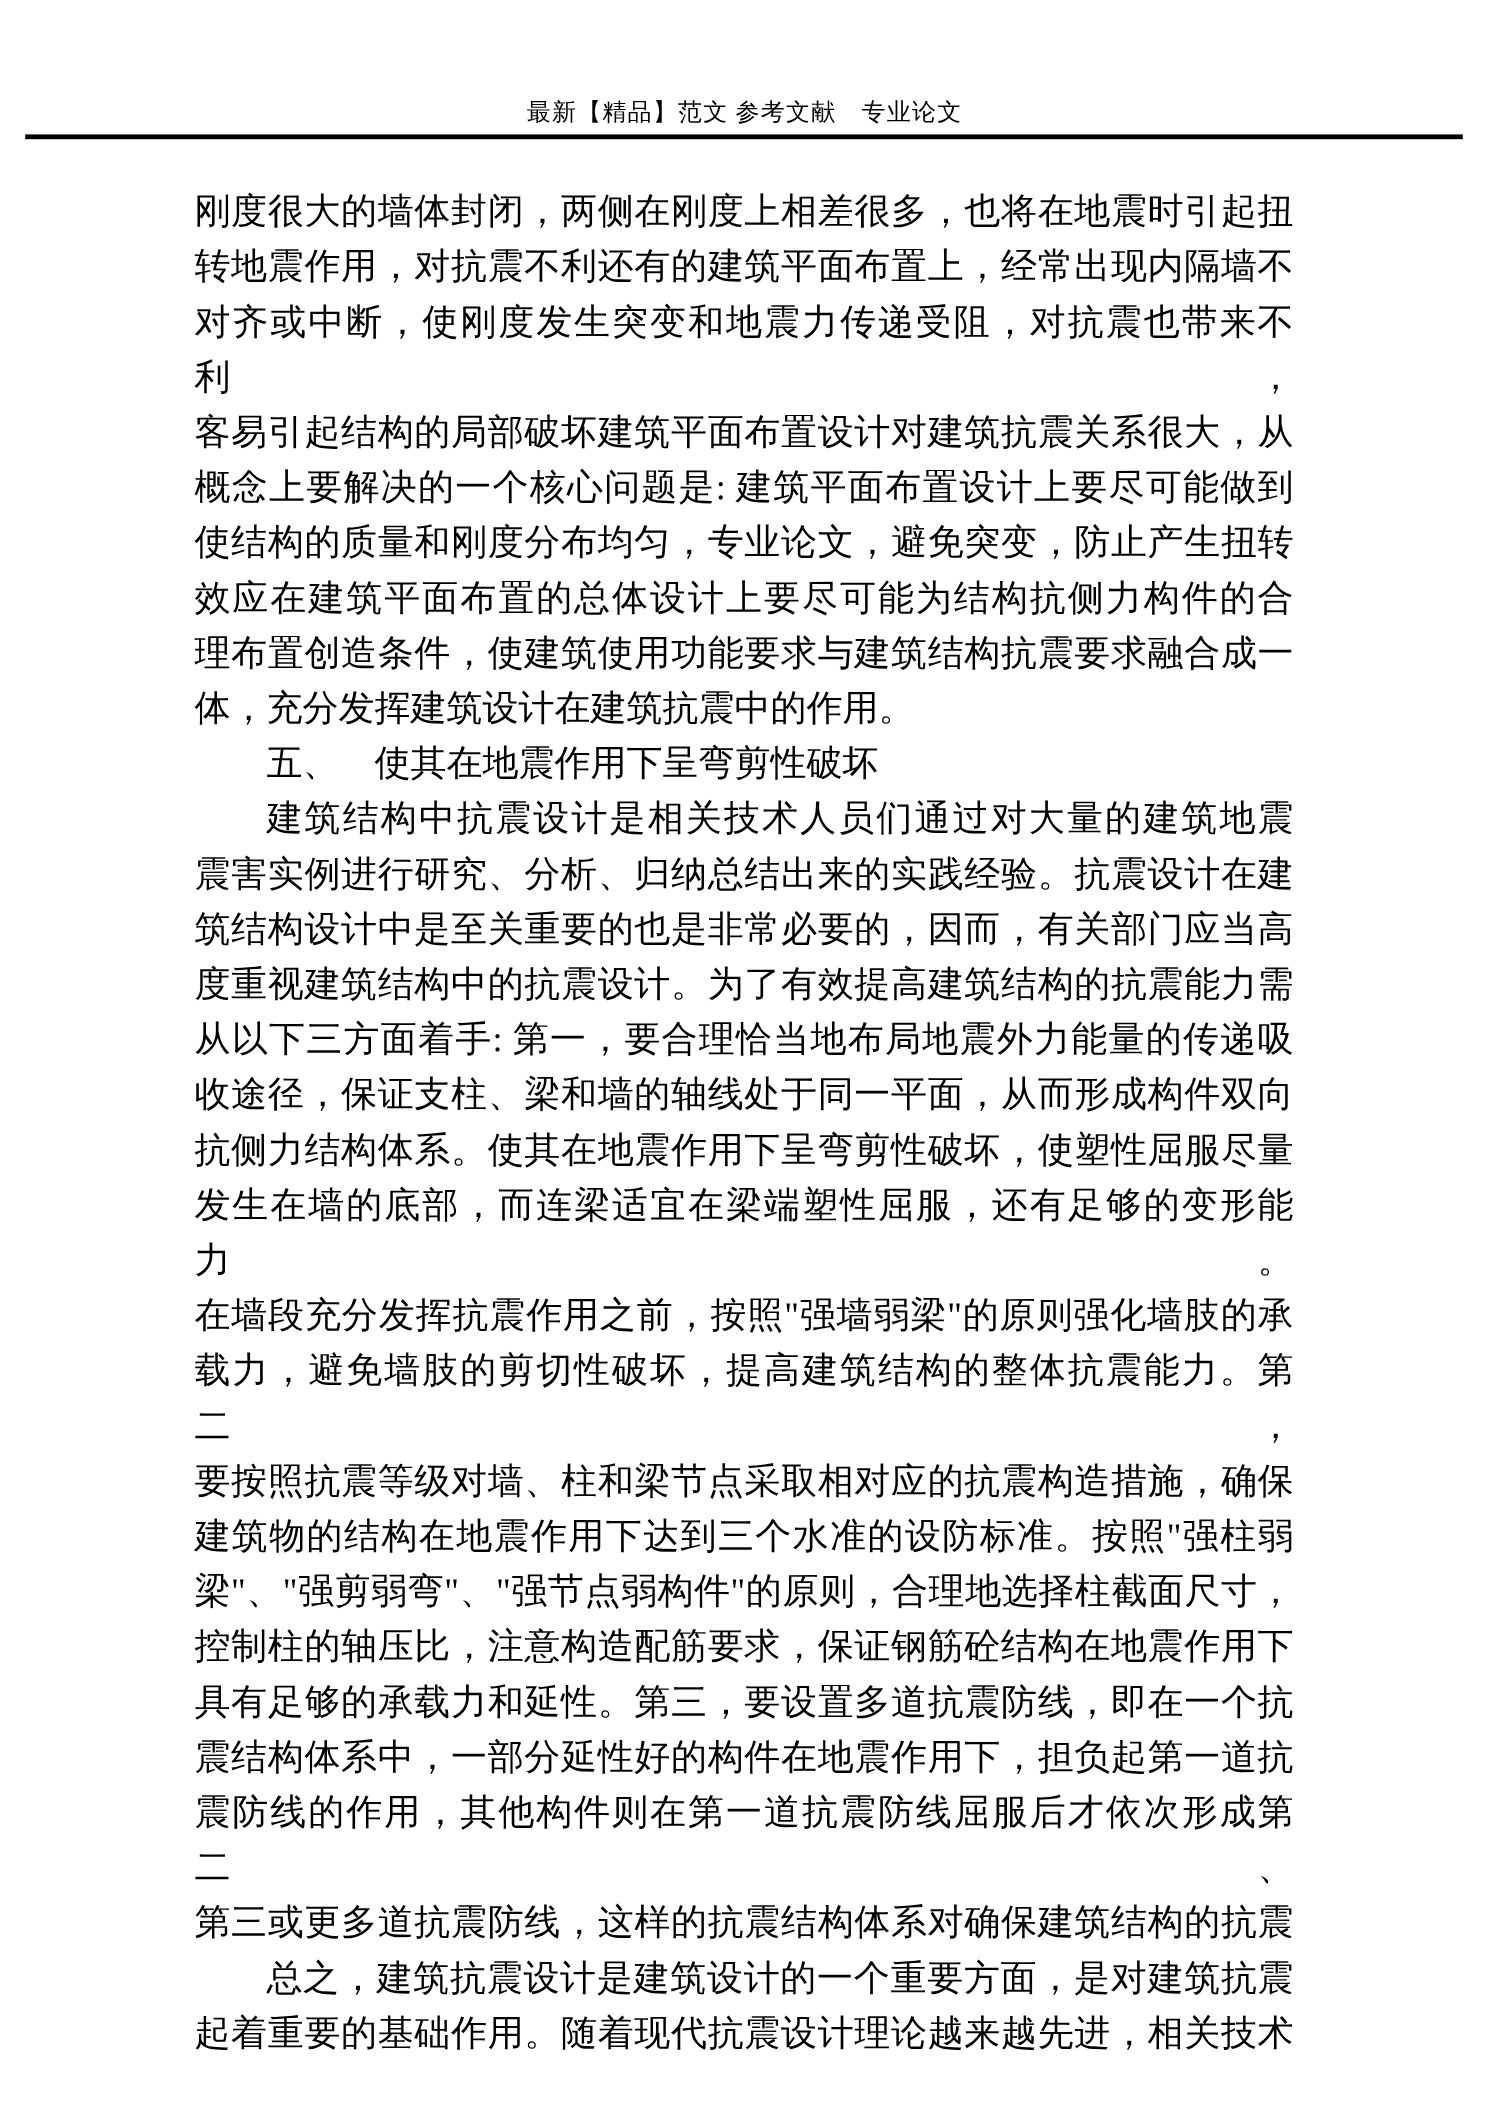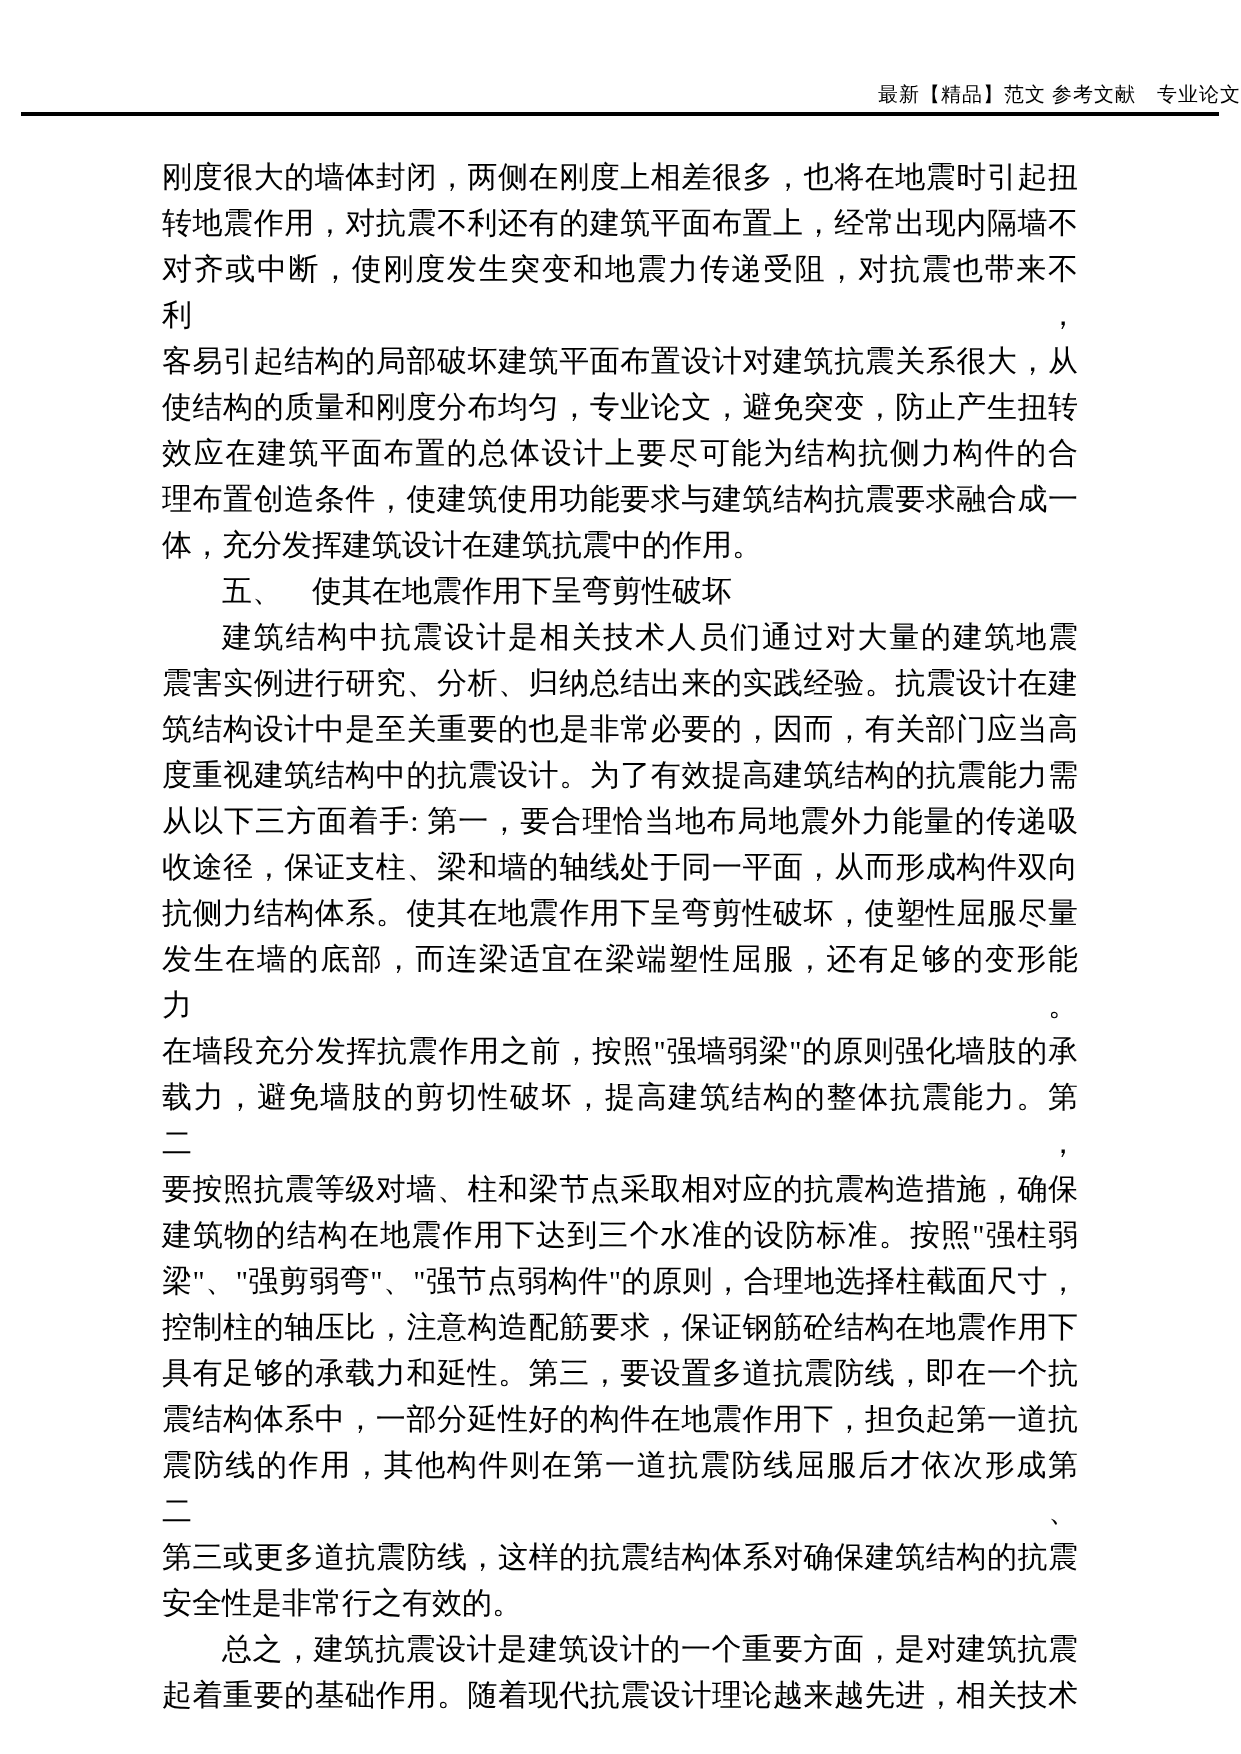--- a/index.html
+++ b/index.html
@@ -13,21 +13,21 @@
     height: 1754px;
     background: #ffffff;
     overflow: hidden;
     font-family: "Liberation Serif", "DejaVu Serif", serif;
     color: #000000;
   }
   .header {
     padding-top: 82px;
   }
   .header-title {
-    text-align: right;
+    text-align: center;
     font-size: 20px;
     line-height: 24px;
     color: #000000;
     letter-spacing: 1px;
   }
   .header-rule {
     height: 4px;
     background: #000000;
     margin: 6px 22px 0 21px;
   }
@@ -63,20 +63,21 @@
   <div class="header">
     <div class="header-title">最新【精品】范文 参考文献　专业论文</div>
     <div class="header-rule"></div>
   </div>
 
   <div class="doc-body">
     <div class="ln j">刚度很大的墙体封闭，两侧在刚度上相差很多，也将在地震时引起扭</div>
     <div class="ln j">转地震作用，对抗震不利还有的建筑平面布置上，经常出现内隔墙不</div>
     <div class="ln j">对齐或中断，使刚度发生突变和地震力传递受阻，对抗震也带来不利，</div>
     <div class="ln j">客易引起结构的局部破坏建筑平面布置设计对建筑抗震关系很大，从</div>
+    <div class="ln j">概念上要解决的一个核心问题是: 建筑平面布置设计上要尽可能做到</div>
     <div class="ln j">使结构的质量和刚度分布均匀，专业论文，避免突变，防止产生扭转</div>
     <div class="ln j">效应在建筑平面布置的总体设计上要尽可能为结构抗侧力构件的合</div>
     <div class="ln j">理布置创造条件，使建筑使用功能要求与建筑结构抗震要求融合成一</div>
     <div class="ln e">体，充分发挥建筑设计在建筑抗震中的作用。</div>
     <div class="ln e ind">五、　使其在地震作用下呈弯剪性破坏</div>
     <div class="ln j ind">建筑结构中抗震设计是相关技术人员们通过对大量的建筑地震</div>
     <div class="ln j">震害实例进行研究、分析、归纳总结出来的实践经验。抗震设计在建</div>
     <div class="ln j">筑结构设计中是至关重要的也是非常必要的，因而，有关部门应当高</div>
     <div class="ln j">度重视建筑结构中的抗震设计。为了有效提高建筑结构的抗震能力需</div>
     <div class="ln j">从以下三方面着手: 第一，要合理恰当地布局地震外力能量的传递吸</div>
@@ -86,18 +87,17 @@
     <div class="ln j">在墙段充分发挥抗震作用之前，按照"强墙弱梁"的原则强化墙肢的承</div>
     <div class="ln j">载力，避免墙肢的剪切性破坏，提高建筑结构的整体抗震能力。第二，</div>
     <div class="ln j">要按照抗震等级对墙、柱和梁节点采取相对应的抗震构造措施，确保</div>
     <div class="ln j">建筑物的结构在地震作用下达到三个水准的设防标准。按照"强柱弱</div>
     <div class="ln j">梁"、"强剪弱弯"、"强节点弱构件"的原则，合理地选择柱截面尺寸，</div>
     <div class="ln j">控制柱的轴压比，注意构造配筋要求，保证钢筋砼结构在地震作用下</div>
     <div class="ln j">具有足够的承载力和延性。第三，要设置多道抗震防线，即在一个抗</div>
     <div class="ln j">震结构体系中，一部分延性好的构件在地震作用下，担负起第一道抗</div>
     <div class="ln j">震防线的作用，其他构件则在第一道抗震防线屈服后才依次形成第二、</div>
     <div class="ln j">第三或更多道抗震防线，这样的抗震结构体系对确保建筑结构的抗震</div>
-    <div class="ln e">安全性是非常行之有效的。</div>
     <div class="ln j ind">总之，建筑抗震设计是建筑设计的一个重要方面，是对建筑抗震</div>
     <div class="ln j">起着重要的基础作用。随着现代抗震设计理论越来越先进，相关技术</div>
   </div>
 
 </div>
 
 </body></html>

